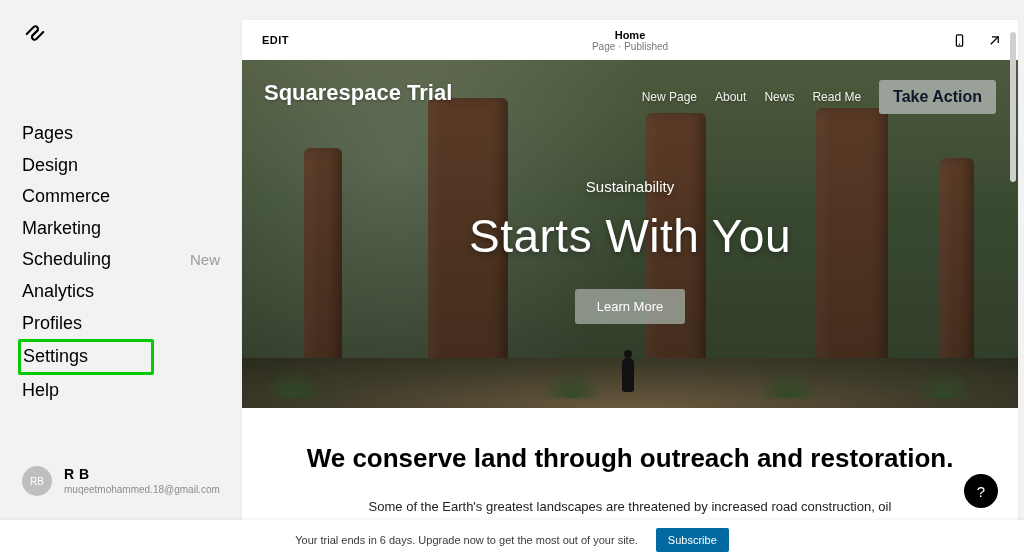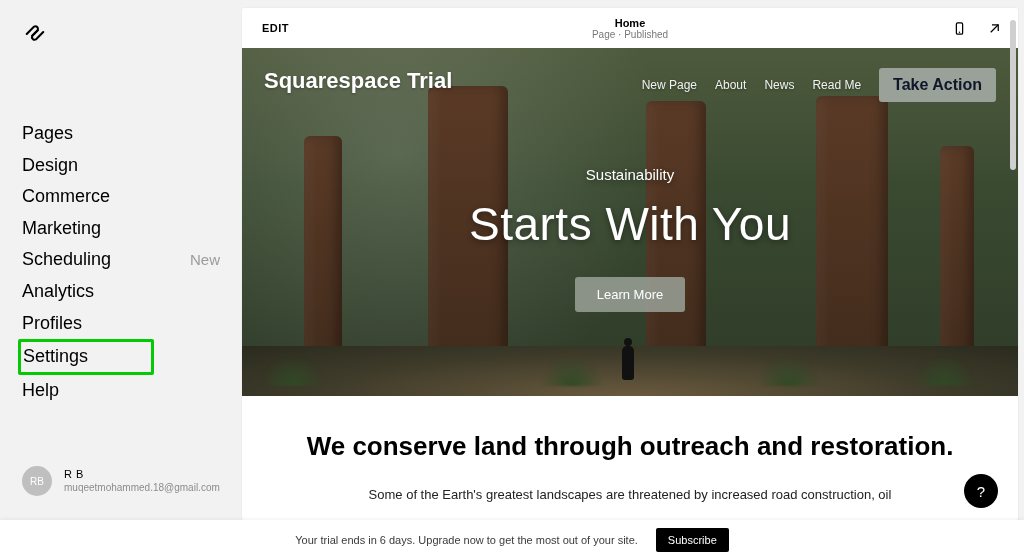--- a/index.html
+++ b/index.html
@@ -12,24 +12,24 @@
   .logo svg { width:22px; height:22px; display:block; }
 
   .nav { padding: 98px 22px 0 22px; }
   .nav-item { display:flex; align-items:center; justify-content:space-between; font-size:18px; font-weight:500; color:#000; padding:5px 0; cursor:pointer; line-height:1.2; }
   .nav-item .badge { color:#9c9c9c; font-size:15px; font-weight:500; }
   .nav-highlight { border:3px solid #06c906; border-radius:2px; padding:4px 6px 4px 2px; margin-left:-4px; width:136px; }
 
   .user-card { position:absolute; left:22px; bottom:60px; display:flex; align-items:center; }
   .avatar { width:30px; height:30px; border-radius:50%; background:#bfbfbf; color:#fff; font-size:10px; display:flex; align-items:center; justify-content:center; margin:4px 12px 4px 0; }
   .user-meta { display:flex; flex-direction:column; line-height:1.25; }
-  .user-name { font-size:11px; font-weight:400; color:#000; letter-spacing:.5px; }
+  .user-name { font-size:14px; font-weight:700; color:#000; letter-spacing:.5px; }
   .user-email { font-size:10px; color:#8c8c8c; }
 
-  .canvas-wrap { flex:1; position:relative; padding-top:8px; padding-right:6px; }
+  .canvas-wrap { flex:1; position:relative; padding-top:20px; padding-right:6px; }
   .canvas { background:#fff; height:512px; width:100%; border-radius:2px; position:relative; box-shadow:0 0 0 1px rgba(0,0,0,.02); display:flex; flex-direction:column; }
 
   .topbar { height:40px; flex:0 0 40px; display:flex; align-items:center; position:relative; }
   .topbar-left { position:absolute; left:20px; font-size:11px; font-weight:700; letter-spacing:.5px; }
   .topbar-center { position:absolute; left:50%; transform:translateX(-50%); text-align:center; }
   .topbar-title { font-size:11px; font-weight:700; }
   .topbar-sub { font-size:10px; color:#787878; }
   .topbar-right { position:absolute; right:16px; display:flex; align-items:center; gap:20px; }
   .topbar-right svg { width:15px; height:15px; display:block; }
 
@@ -64,21 +64,21 @@
 
   .body-section { flex:1; padding:34px 56px 0; text-align:center; overflow:hidden; }
   .body-headline { font-size:26px; font-weight:700; line-height:1.25; color:#000; margin-bottom:24px; }
   .body-para { font-size:13px; color:#222; }
 
   .scrollhint { position:absolute; right:2px; top:12px; width:6px; height:150px; background:#cfcfcf; border-radius:3px; }
 
   .help-fab { position:absolute; right:26px; bottom:52px; width:34px; height:34px; border-radius:50%; background:#000; color:#fff; display:flex; align-items:center; justify-content:center; font-size:15px; cursor:pointer; }
 
   .trial-bar { position:absolute; left:0; right:0; bottom:0; height:40px; background:#fff; display:flex; align-items:center; justify-content:center; gap:18px; font-size:11px; color:#3a3a3a; box-shadow:0 -1px 4px rgba(0,0,0,.06); }
-  .subscribe { background:#000000; color:#fff; border:none; font-size:11px; padding:6px 12px; border-radius:2px; cursor:pointer; }
+  .subscribe { background:#0369a1; color:#fff; border:none; font-size:11px; padding:6px 12px; border-radius:2px; cursor:pointer; }
 </style>
 </head>
 <body>
 
 <div class="app">
 
   <aside class="sidebar">
     <div class="logo">
       <svg viewBox="0 0 24 24" fill="none" stroke="#000" stroke-width="2.3" stroke-linecap="round">
         <path d="M3 13 L11 5 a3 3 0 0 1 4 4 L9 15"></path>

